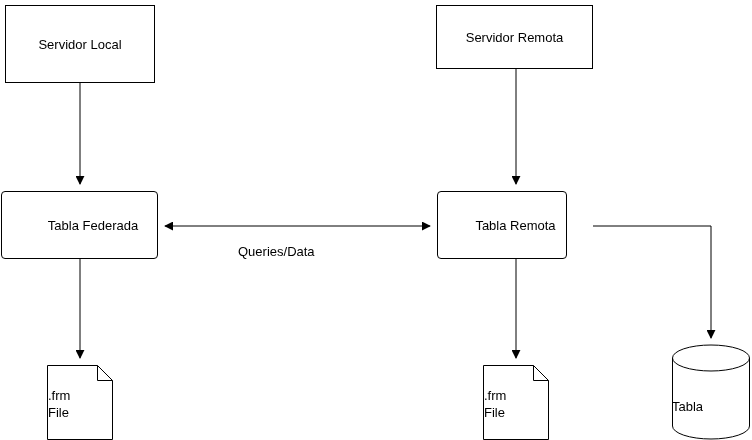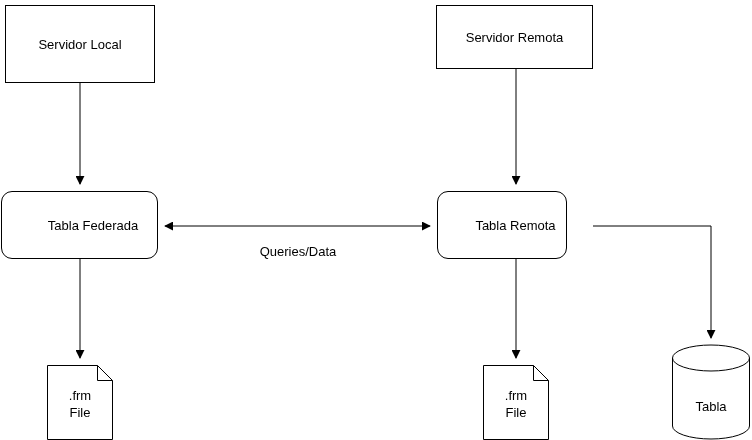--- a/index.html
+++ b/index.html
@@ -21,26 +21,26 @@
     position: absolute;
     display: flex;
     align-items: center;
     justify-content: center;
     background: #ffffff;
     border: 1px solid #000000;
     font-size: 13px;
     text-align: center;
     box-sizing: border-box;
   }
-  .rounded { border-radius: 11px; padding-left: 27px; }
+  .rounded { border-radius: 4px; padding-left: 27px; }
   .label-overlay {
     position: absolute;
     font-size: 13px;
     line-height: 17px;
-    text-align: center;
+    text-align: left;
   }
 </style>
 </head>
 <body>
 
 <div class="canvas">
 
   <svg class="edges-layer" width="752" height="440" viewBox="0 0 752 440">
     <defs>
       <marker id="arrow" viewBox="0 0 10 10" refX="9" refY="5" markerWidth="9" markerHeight="9" orient="auto-start-reverse">

